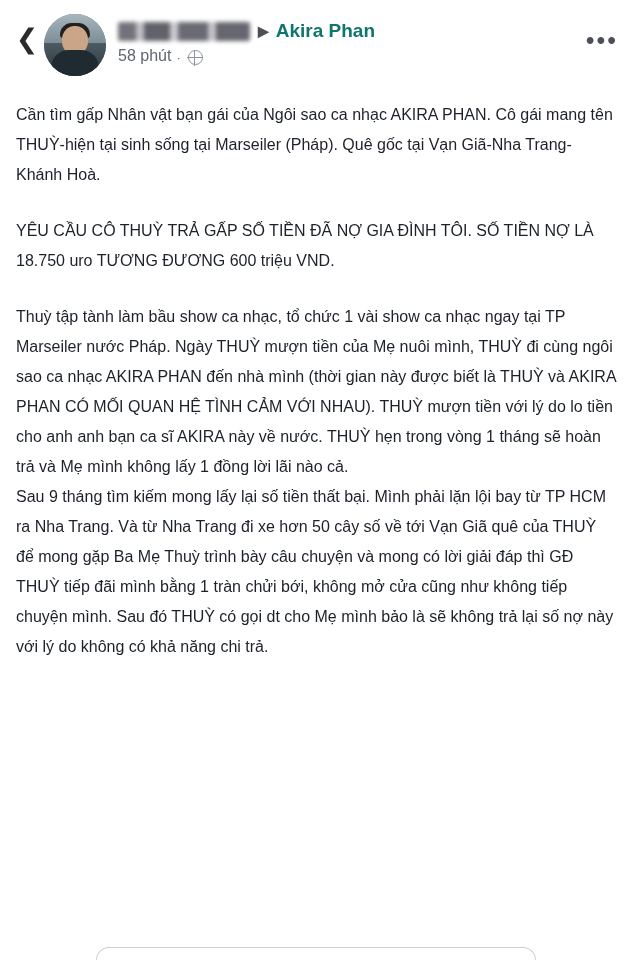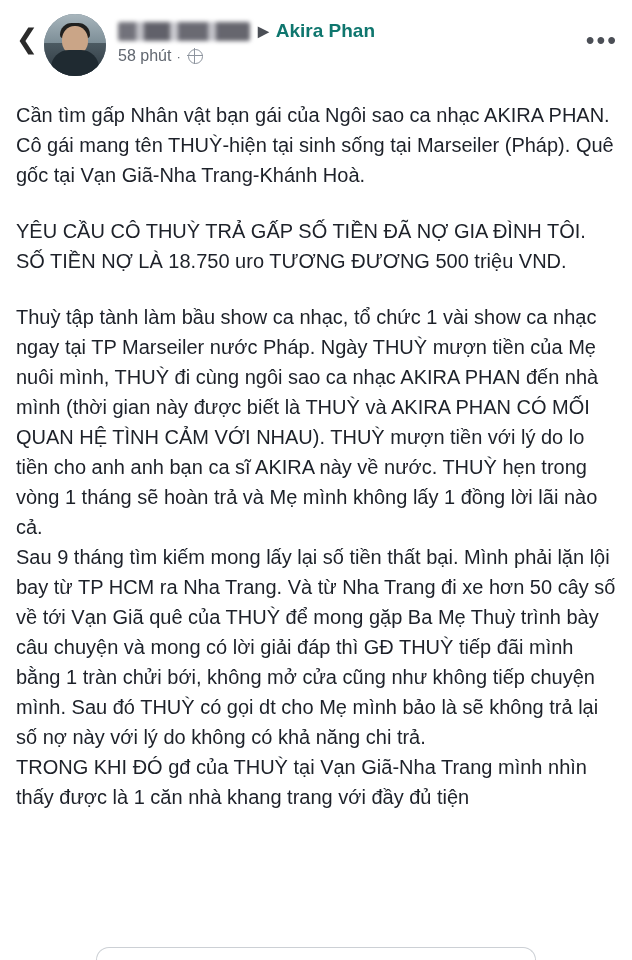--- a/index.html
+++ b/index.html
@@ -118,21 +118,21 @@
     margin: 0 7px 0 8px;
     font-size: 14px;
     color: #4b4f56;
   }
   .page-name {
     color: #0f766e;
     font-weight: bold;
   }
   .meta-line {
     display: flex;
-    align-items: center;
+    align-items: flex-end;
     margin-top: 5px;
     font-size: 16px;
     color: #616770;
   }
   .meta-dot { margin: 0 5px; font-size: 13px; }
   .globe {
     display: inline-block;
     width: 15px; height: 15px;
     border-radius: 50%;
     border: 1.5px solid #8d949e;
@@ -161,21 +161,21 @@
     font-size: 25px;
     letter-spacing: 2px;
     line-height: 1;
     cursor: pointer;
     user-select: none;
   }
 
   
   .post-body {
     padding: 18px 16px 0 16px;
-    font-size: 20px;
+    font-size: 16px;
     line-height: 30px;
     color: #1d2129;
     word-wrap: break-word;
   }
   .para { margin: 0 0 26px 0; }
   .para.tight { margin-bottom: 0; }
   .para:last-child { margin-bottom: 0; }
 
   
   .bottom-strip {
@@ -228,22 +228,21 @@
       </div>
     </div>
 
     <div class="more-btn">
       <span>•••</span>
     </div>
   </div>
 
   <div class="post-body">
     <p class="para">Cần tìm gấp Nhân vật bạn gái của Ngôi sao ca nhạc AKIRA PHAN. Cô gái mang tên THUỲ-hiện tại sinh sống tại Marseiler (Pháp). Quê gốc tại Vạn Giã-Nha Trang-Khánh Hoà.</p>
-    <p class="para">YÊU CẦU CÔ THUỲ TRẢ GẤP SỐ TIỀN ĐÃ NỢ GIA ĐÌNH TÔI. SỐ TIỀN NỢ LÀ 18.750 uro TƯƠNG ĐƯƠNG 500 triệu VND.</p>
+    <p class="para">YÊU CẦU CÔ THUỲ TRẢ GẤP SỐ TIỀN ĐÃ NỢ GIA ĐÌNH TÔI. SỐ TIỀN NỢ LÀ 18.750 uro TƯƠNG ĐƯƠNG 600 triệu VND.</p>
     <p class="para tight">Thuỳ tập tành làm bầu show ca nhạc, tổ chức 1 vài show ca nhạc ngay tại TP Marseiler nước Pháp. Ngày THUỲ mượn tiền của Mẹ nuôi mình, THUỲ đi cùng ngôi sao ca nhạc AKIRA PHAN đến nhà mình (thời gian này được biết là THUỲ và AKIRA PHAN CÓ MỐI QUAN HỆ TÌNH CẢM VỚI NHAU). THUỲ mượn tiền với lý do lo tiền cho anh anh bạn ca sĩ AKIRA này về nước. THUỲ hẹn trong vòng 1 tháng sẽ hoàn trả và Mẹ mình không lấy 1 đồng lời lãi nào cả.</p>
     <p class="para tight">Sau 9 tháng tìm kiếm mong lấy lại số tiền thất bại. Mình phải lặn lội bay từ TP HCM ra Nha Trang. Và từ Nha Trang đi xe hơn 50 cây số về tới Vạn Giã quê của THUỲ để mong gặp Ba Mẹ Thuỳ trình bày câu chuyện và mong có lời giải đáp thì GĐ THUỲ tiếp đãi mình bằng 1 tràn chửi bới, không mở cửa cũng như không tiếp chuyện mình. Sau đó THUỲ có gọi dt cho Mẹ mình bảo là sẽ không trả lại số nợ này với lý do không có khả năng chi trả.</p>
-    <p class="para">TRONG KHI ĐÓ gđ của THUỲ tại Vạn Giã-Nha Trang mình nhìn thấy được là 1 căn nhà khang trang với đầy đủ tiện</p>
   </div>
 
   <div class="bottom-strip"></div>
   <div class="composer-hint"></div>
 
 </div>
 
 </body></html>

